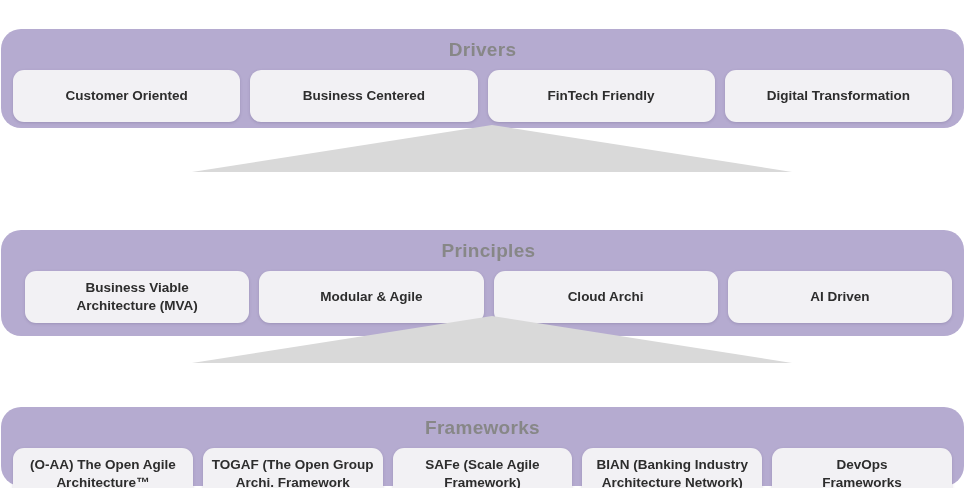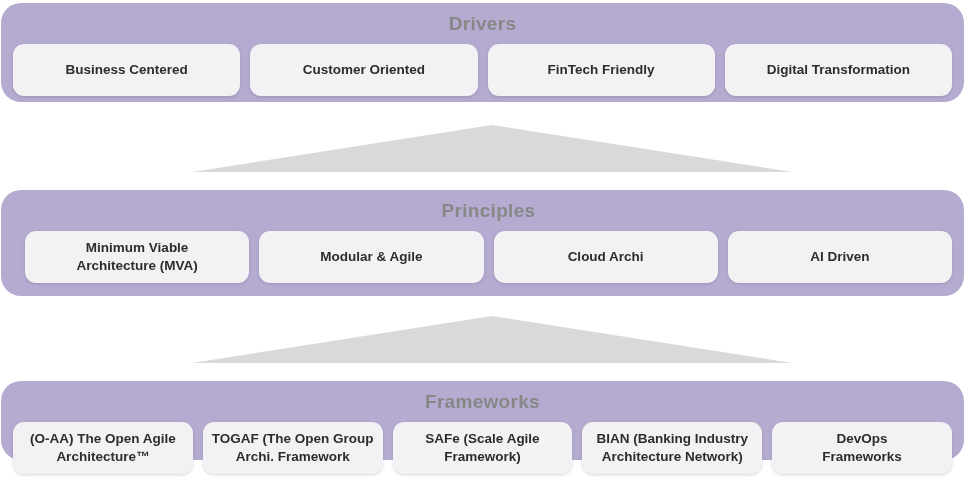--- a/index.html
+++ b/index.html
@@ -15,23 +15,24 @@
     background: #ffffff;
     overflow: hidden;
   }
   .band {
     position: absolute;
     left: 1px;
     width: 963px;
     background: #b5abd0;
     border-radius: 20px;
     box-sizing: border-box;
+    margin-top: 26px;
   }
   #band-drivers    { top: 3px;   height: 99px;  }
-  #band-principles { top: 190px; height: 106px; padding-left: 12px; }
+  #band-principles { top: 204px; height: 106px; padding-left: 12px; }
   #band-frameworks { top: 381px; height: 79px; }
 
   .band-title {
     text-align: center;
     font-size: 19px;
     line-height: 22px;
     font-weight: 600;
     letter-spacing: 0.3px;
     color: #878787;
     padding-top: 10px;
@@ -74,33 +75,33 @@
   #triangle-2 { top: 316px; }
 </style>
 </head>
 <body>
 
 <div class="stage">
 
   <div class="band" id="band-drivers">
     <div class="band-title">Drivers</div>
     <div class="chip-row">
+      <div class="chip"><span class="chip-label">Customer Oriented</span></div>
       <div class="chip"><span class="chip-label">Business Centered</span></div>
-      <div class="chip"><span class="chip-label">Customer Oriented</span></div>
       <div class="chip"><span class="chip-label">FinTech Friendly</span></div>
       <div class="chip"><span class="chip-label">Digital Transformation</span></div>
     </div>
   </div>
 
   <div class="up-triangle" id="triangle-1"></div>
 
   <div class="band" id="band-principles">
     <div class="band-title">Principles</div>
     <div class="chip-row">
-      <div class="chip"><span class="chip-label">Minimum Viable Architecture (MVA)</span></div>
+      <div class="chip"><span class="chip-label">Business Viable Architecture (MVA)</span></div>
       <div class="chip"><span class="chip-label">Modular &amp; Agile</span></div>
       <div class="chip"><span class="chip-label">Cloud Archi</span></div>
       <div class="chip"><span class="chip-label">AI Driven</span></div>
     </div>
   </div>
 
   <div class="up-triangle" id="triangle-2"></div>
 
   <div class="band" id="band-frameworks">
     <div class="band-title">Frameworks</div>

